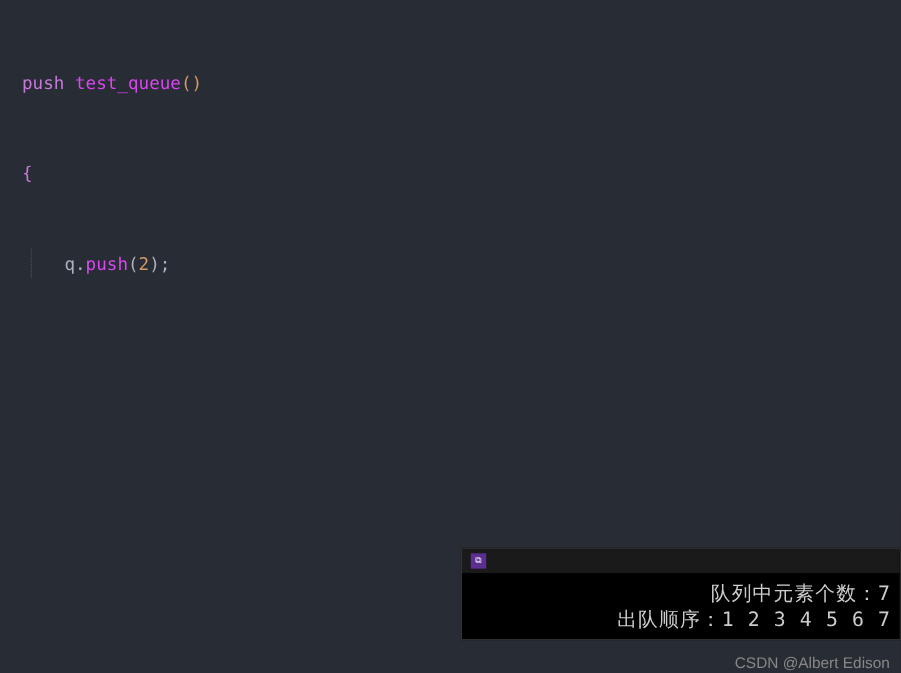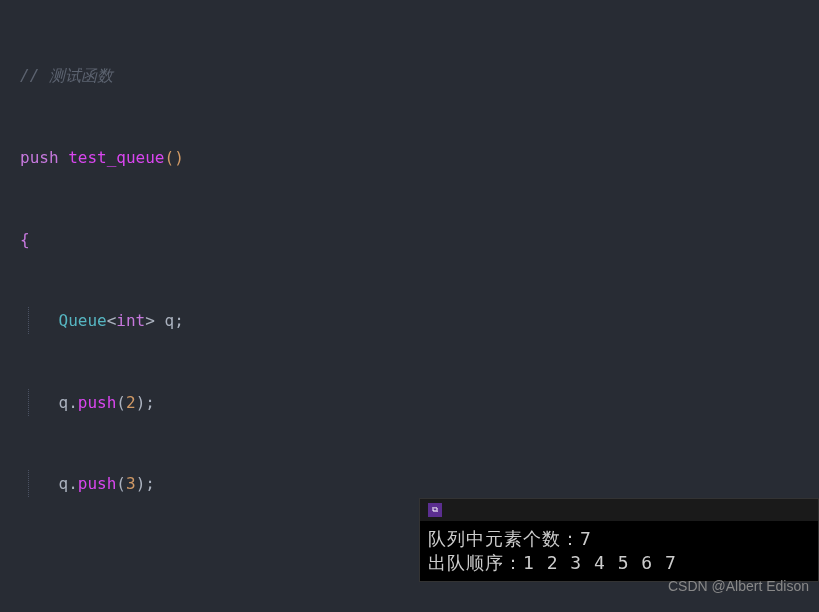--- a/index.html
+++ b/index.html
@@ -70,41 +70,39 @@
       line-height: 14px;
       color: #fff;
     }
     .console-body {
       padding: 6px 8px;
       color: #ccc;
       font-size: 18px;
       white-space: pre;
       font-family: 'SimSun', 'NSimSun', monospace;
       letter-spacing: 1px;
+      text-align: right;
     }
     .watermark {
       position: absolute;
       right: 10px;
-      bottom: 18px;
+      bottom: 2px;
       color: #888;
       font-size: 14px;
       font-family: Arial, sans-serif;
       margin-left: 48px;
     }
   </style>
 </head>
 <body>
 
 <div class="editor">
-  <div class="line"><span class="comment">// 测试函数</span></div>
   <div class="line"><span class="keyword">push</span><span class="punct"> </span><span class="func">test_queue</span><span class="brace">()</span></div>
   <div class="line"><span class="braceMag">{</span></div>
-  <div class="line"><span class="indent-guide ig1"></span>    <span class="type">Queue</span><span class="punct">&lt;</span><span class="keyword">int</span><span class="punct">&gt;</span><span class="punct"> </span><span class="punct">q</span><span class="punct">;</span></div>
   <div class="line"><span class="indent-guide ig1"></span>    <span class="punct">q</span><span class="punct">.</span><span class="func">push</span><span class="punct">(</span><span class="num">2</span><span class="punct">);</span></div>
-  <div class="line"><span class="indent-guide ig1"></span>    <span class="punct">q</span><span class="punct">.</span><span class="func">push</span><span class="punct">(</span><span class="num">3</span><span class="punct">);</span></div>
   
   
   
   
   <div class="line"><span class="indent-guide ig1"></span></div>
   
   <div class="line"><span class="indent-guide ig1"></span></div>
   
   
   

